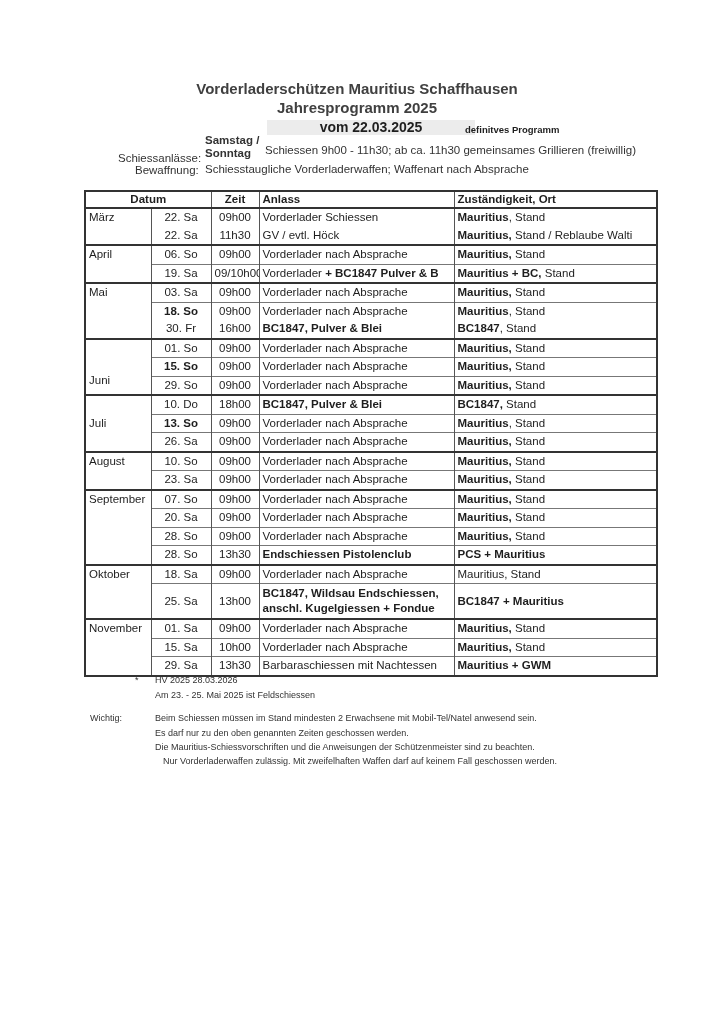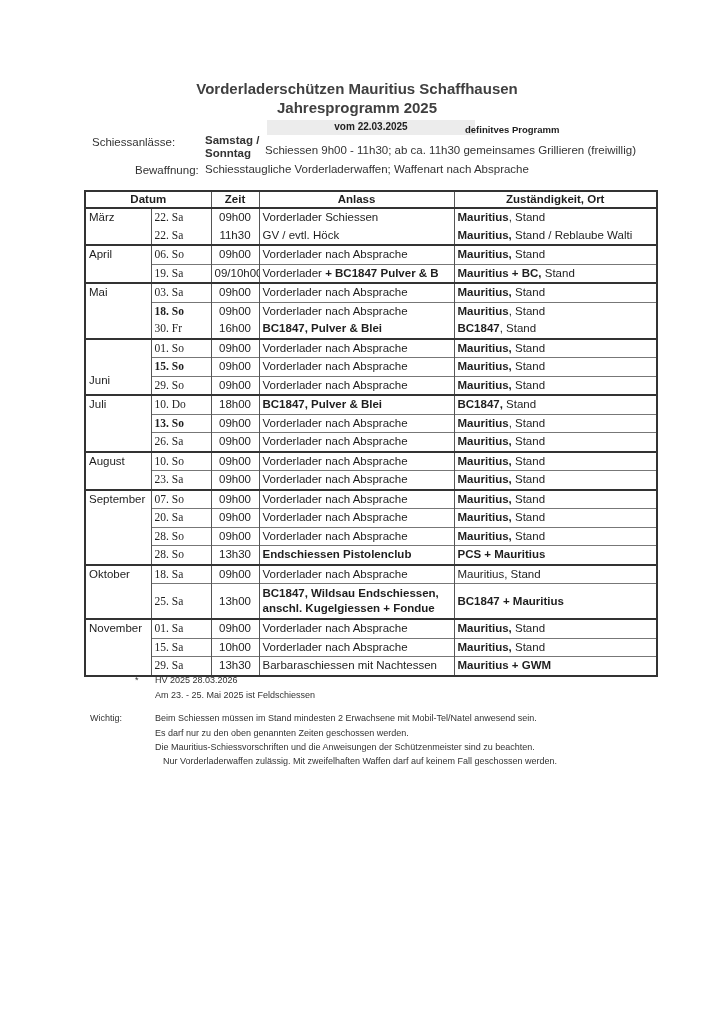--- a/index.html
+++ b/index.html
@@ -9,46 +9,46 @@
       position: relative; overflow: hidden;
     }
     .title {
       position: absolute; left: 0; width: 714px; text-align: center;
       font-weight: bold; font-size: 15px; color: #404040;
     }
     .t1 { top: 80px; }
     .t2 { top: 99px; }
     .dated-box {
       position: absolute; left: 267px; top: 120px; width: 208px; height: 15px;
-      background: #ececec; font-size: 10px; font-weight: bold; text-align: center; line-height: 14px;
+      background: #ececec; font-size: 14px; font-weight: bold; text-align: center; line-height: 14px;
     }
     .definitive {
       position: absolute; left: 465px; top: 124px; font-size: 9.5px; font-weight: bold;
     }
     .meta-label { position: absolute; left: 92px; font-size: 11.5px; color: #333; }
     .meta-val { position: absolute; font-size: 11.5px; color: #333; }
-    .m1l { top: 136px; }
+    .m1l { top: 152px; margin-left: 26px; }
     .m1a { left: 205px; top: 134px; line-height: 13px; font-weight: bold; }
     .m1b { left: 265px; top: 144px; }
     .m2l { top: 164px; padding-left: 43px; }
     .m2v { left: 205px; top: 163px; }
 
     table.prog {
       position: absolute; left: 84px; top: 190px; width: 572px;
       border-collapse: collapse; font-size: 11.5px; table-layout: fixed;
       border: 2px solid #333;
     }
     table.prog td, table.prog th {
       padding: 0 3px; height: 17.5px; line-height: 17px; white-space: nowrap; overflow: hidden;
       border-left: 1px solid #555; border-right: 1px solid #555;
     }
-    table.prog th { font-weight: bold; border-bottom: 2px solid #333; text-align: center; height: 15px; line-height: 15px; }
+    table.prog th { font-weight: bold; border-bottom: 2px solid #333; text-align: left; height: 15px; line-height: 15px; }
     table.prog th.c { text-align: center; }
     td.month { vertical-align: top; }
-    td.day { text-align: left; padding-right: 8px; font-family: Liberation Serif, serif; }
+    td.day { text-align: center; padding-right: 8px; }
     td.time { text-align: center; }
     tr.rowline td.day, tr.rowline td.time, tr.rowline td.ev, tr.rowline td.loc { border-top: 1px solid #777; }
     tr.group td { border-top: 2px solid #333 !important; }
     tr.tall td { height: 34px; line-height: 15px; }
     td.ev.wrap { white-space: normal; }
     .b { font-weight: bold; }
 
     .note { position: absolute; font-size: 9px; color: #333; }
     .star { left: 135px; top: 675px; }
     .n1 { left: 155px; top: 675px; }
@@ -149,21 +149,21 @@
         <td class="ev">Vorderlader nach Absprache</td>
         <td class="loc"><span class="b">Mauritius,</span><span> Stand</span></td>
       </tr>
       <tr class="rowline">
         <td class="day">29. So</td>
         <td class="time">09h00</td>
         <td class="ev">Vorderlader nach Absprache</td>
         <td class="loc"><span class="b">Mauritius,</span><span> Stand</span></td>
       </tr>
       <tr class="group">
-        <td class="month" rowspan="3" style=""><span>Juli</span></td>
+        <td class="month" rowspan="3" style="padding-top: 19px;"><span>Juli</span></td>
         <td class="day">10. Do</td>
         <td class="time">18h00</td>
         <td class="ev b">BC1847, Pulver &amp; Blei</td>
         <td class="loc"><span class="b">BC1847,</span><span> Stand</span></td>
       </tr>
       <tr class="rowline">
         <td class="day b">13. So</td>
         <td class="time">09h00</td>
         <td class="ev">Vorderlader nach Absprache</td>
         <td class="loc"><span class="b">Mauritius</span><span>, Stand</span></td>

